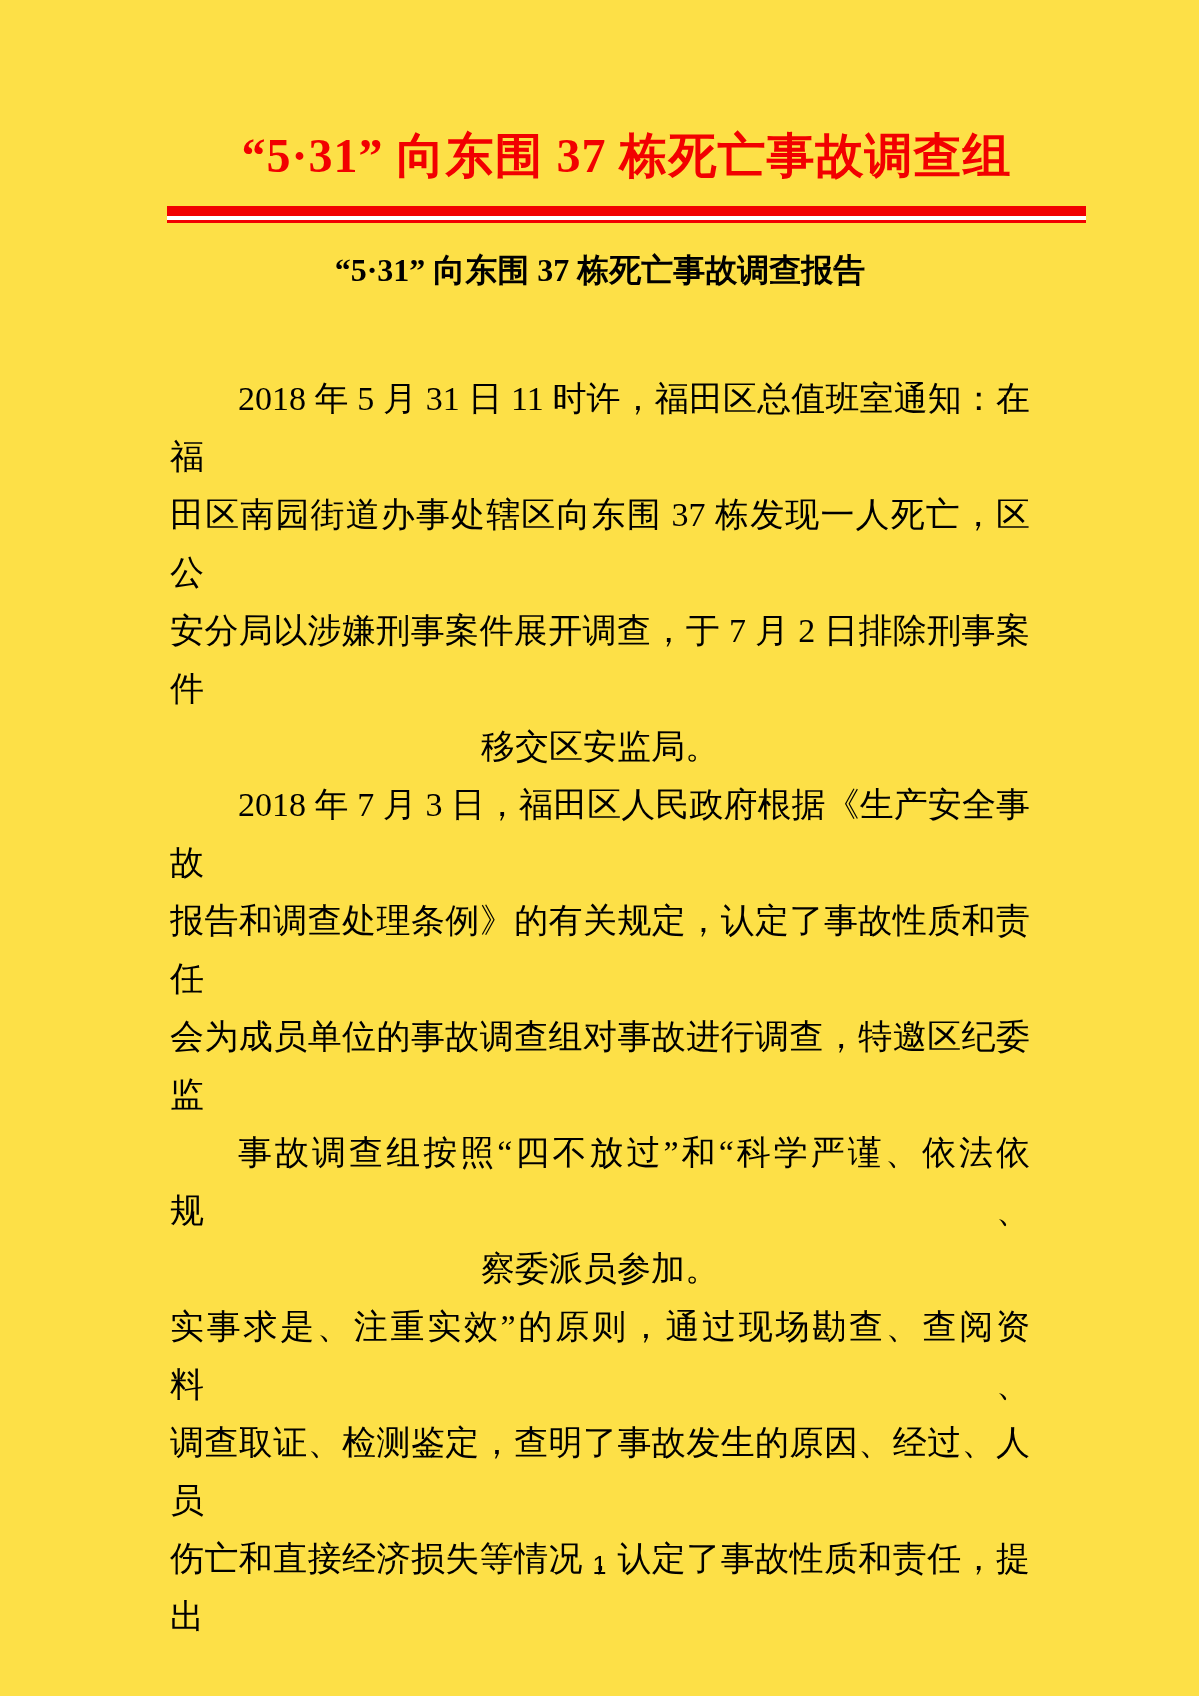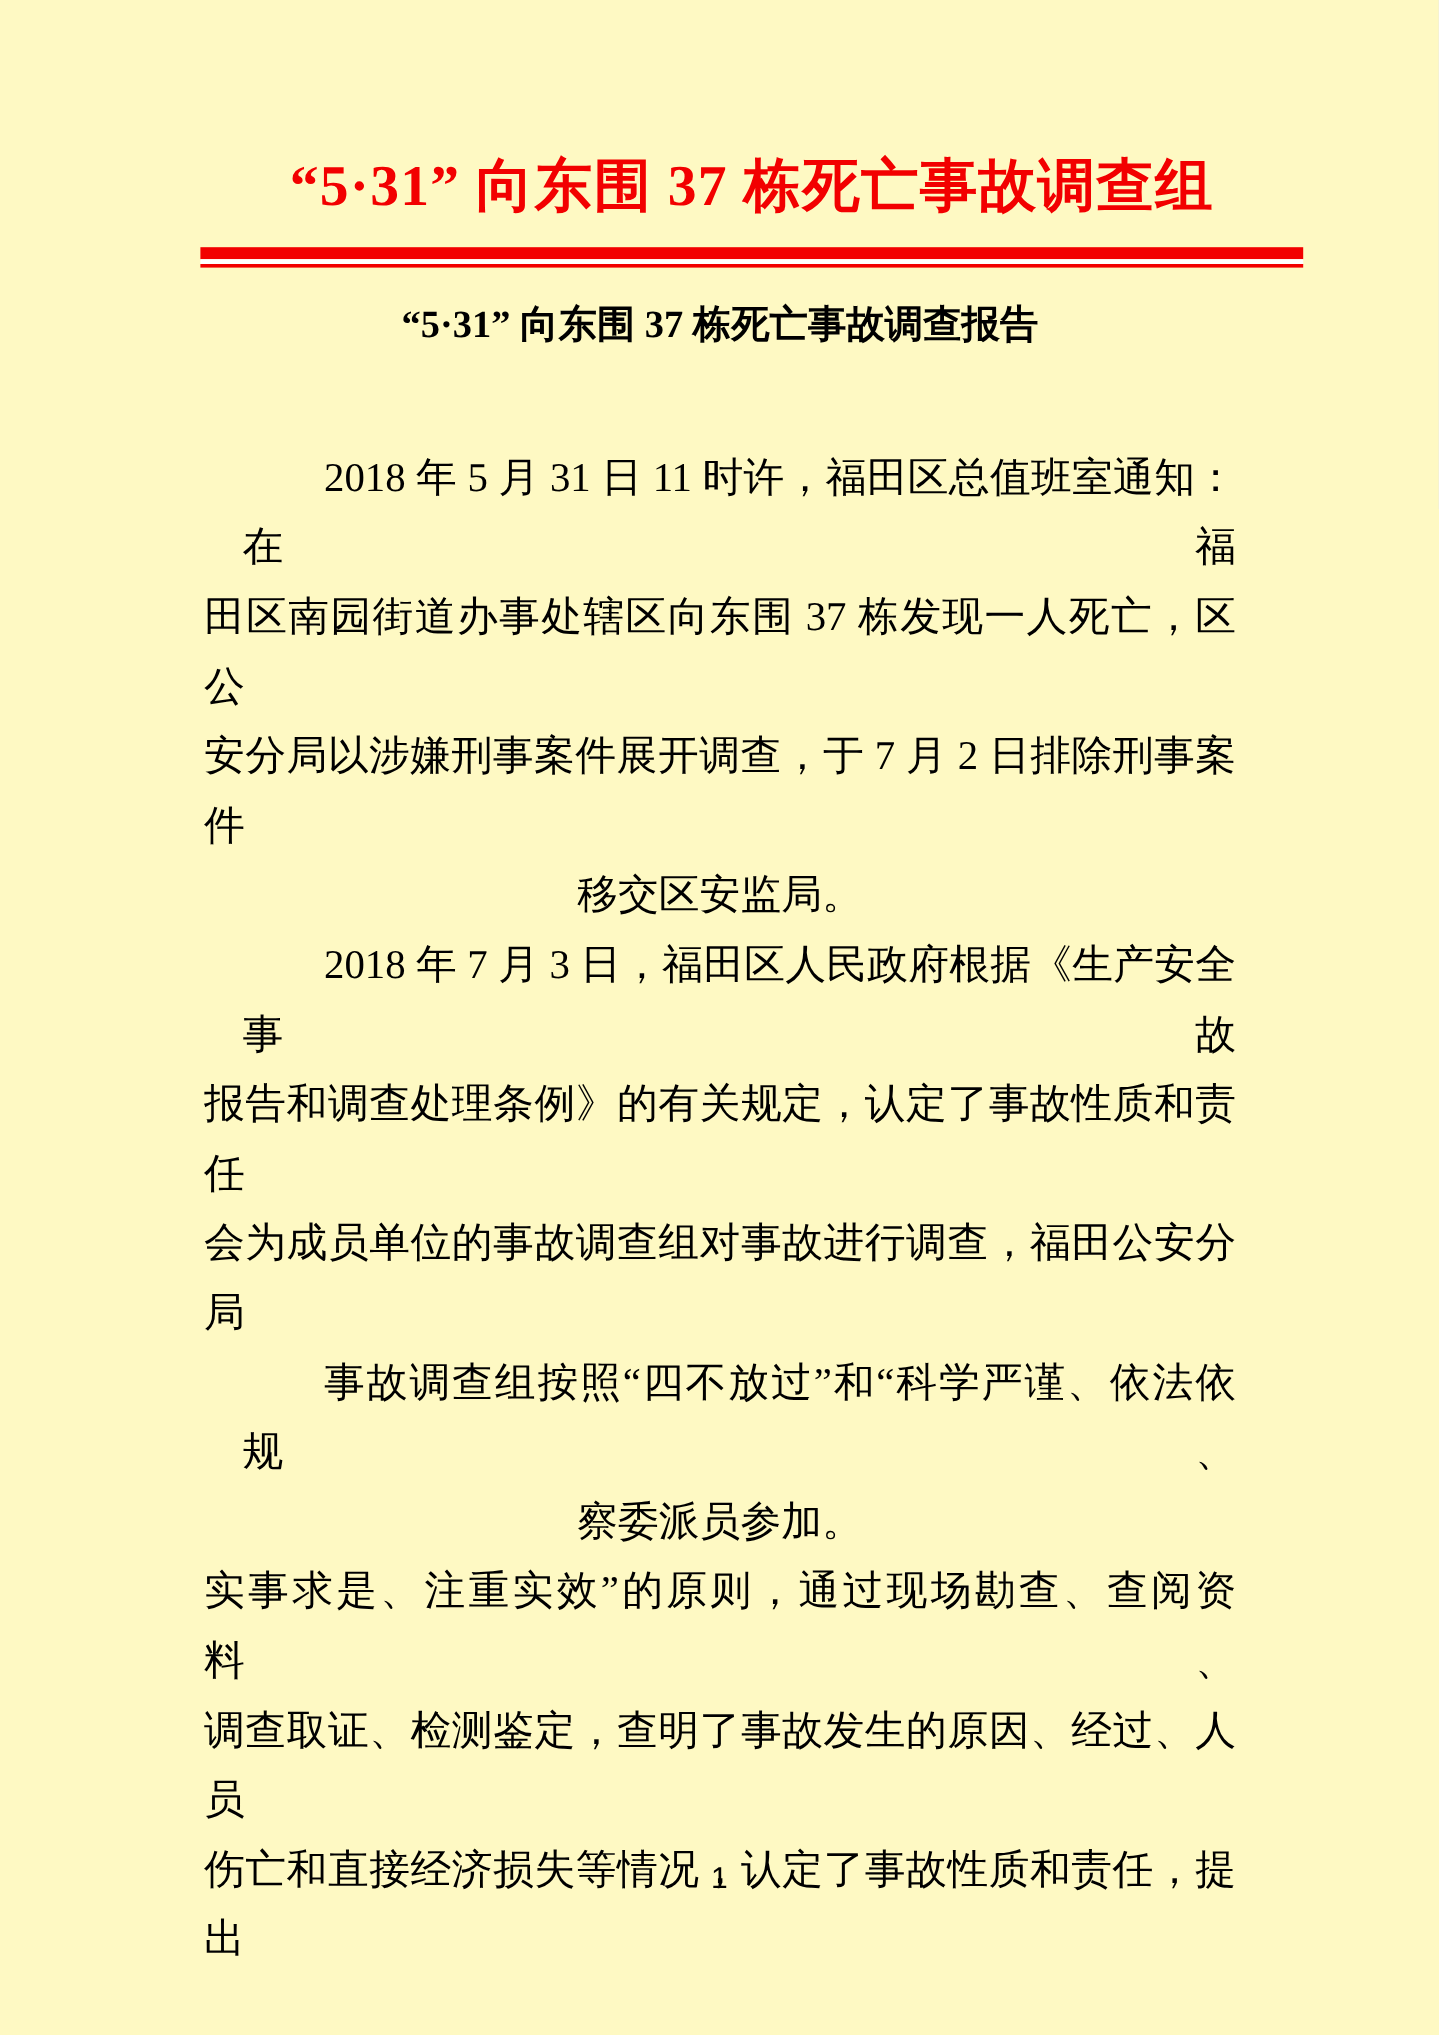--- a/index.html
+++ b/index.html
@@ -1,20 +1,20 @@
 <!DOCTYPE html>
 <html><head>
 <meta charset="utf-8">
 <style>
   html,body{margin:0;padding:0;background:#e8e8e8;}
   .page{
     position:relative;
     width:1199px;height:1696px;
     margin:0 auto;
-    background:#fef9c3;
+    background:#fde047;
     overflow:hidden;
     color:#000;
     font-family:"Liberation Serif","DejaVu Serif",serif;
   }
   
   .masthead{
     position:absolute;left:167px;top:124px;width:919px;
     text-align:center;
     font-size:48px;font-weight:bold;line-height:64px;
     color:#f20000;
@@ -39,21 +39,21 @@
     position:absolute;left:170px;top:370px;width:860px;
     font-size:34px;line-height:58px;
   }
   .line{display:block;}
   .just{
     text-align:justify;
     text-align-last:justify;
     text-justify:inter-character;
   }
   .plain{text-align:center;font-family:Liberation Serif, serif;}
-  .indent{text-indent:68px;margin-left:32px;}
+  .indent{text-indent:68px;}
 
   .page-num{
     position:absolute;left:0;top:1550px;width:100%;
     text-align:center;
     font-size:25px;line-height:30px;
     font-family:"Liberation Sans","DejaVu Sans",sans-serif;
   }
 </style>
 </head>
 <body>
@@ -72,21 +72,21 @@
 
   <div class="body-text">
 
     <span class="line just indent">2018 年 5 月 31 日 11 时许，福田区总值班室通知：在福</span>
     <span class="line just">田区南园街道办事处辖区向东围 37 栋发现一人死亡，区公</span>
     <span class="line just">安分局以涉嫌刑事案件展开调查，于 7 月 2 日排除刑事案件</span>
     <span class="line plain">移交区安监局。</span>
 
     <span class="line just indent">2018 年 7 月 3 日，福田区人民政府根据《生产安全事故</span>
     <span class="line just">报告和调查处理条例》的有关规定，认定了事故性质和责任</span>
-    <span class="line just">会为成员单位的事故调查组对事故进行调查，福田公安分局</span>
+    <span class="line just">会为成员单位的事故调查组对事故进行调查，特邀区纪委监</span>
     <span class="line just indent">事故调查组按照“四不放过”和“科学严谨、依法依规、</span>
 
     <span class="line plain">察委派员参加。</span>
     <span class="line just">实事求是、注重实效”的原则，通过现场勘查、查阅资料、</span>
     <span class="line just">调查取证、检测鉴定，查明了事故发生的原因、经过、人员</span>
     <span class="line just">伤亡和直接经济损失等情况，认定了事故性质和责任，提出</span>
 
   </div>
 
   <div class="page-num">1</div>

